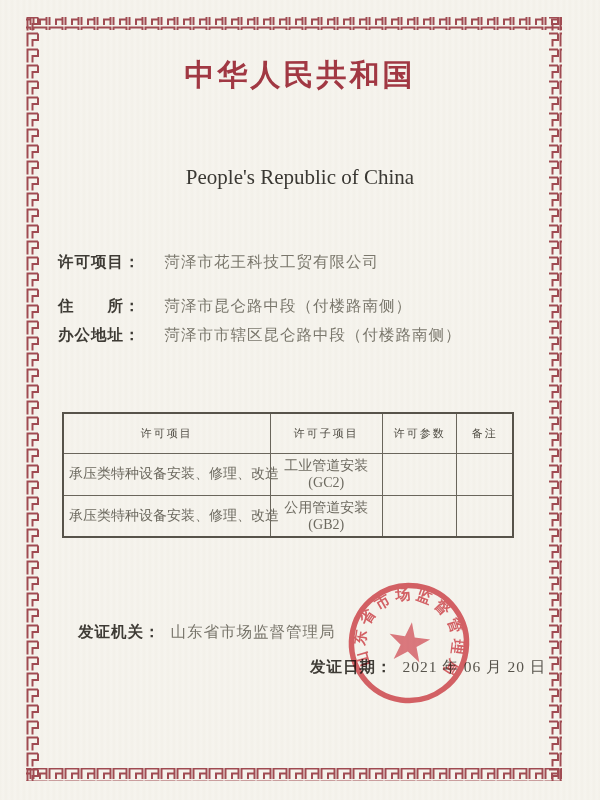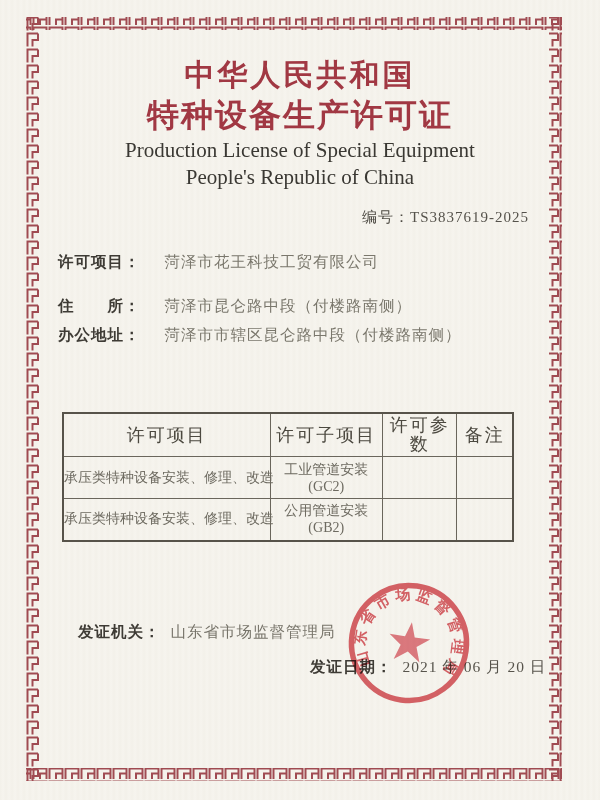--- a/index.html
+++ b/index.html
@@ -62,25 +62,25 @@
     table-layout: fixed;
   }
   table.permit th, table.permit td {
     border: 1px solid #6a665c;
     font-weight: normal;
     vertical-align: middle;
     text-align: center;
   }
   table.permit { border: 2px solid #57534a; }
   table.permit th {
-    font-size: 18px; color: #4c4940; height: 40px;
+    font-size: 11px; color: #4c4940; height: 40px;
     letter-spacing: 2px; line-height: 19px; padding: 2px;
   }
   table.permit td { font-size: 14px; color: #6d6a60; height: 42px; }
-  td.cell-project { text-align: left; letter-spacing: 0; white-space: nowrap; }
+  td.cell-project { text-align: left; padding-left: 5px; letter-spacing: 0; white-space: nowrap; }
   .sub-line { line-height: 17px; }
   .col-project { width: 46%; }
   .col-sub     { width: 25%; }
   .col-param   { width: 16.5%; }
   .col-note    { width: 12.5%; }
 
   .footer-row { font-size: 15.5px; white-space: nowrap; margin-left: 20px; }
   .footer-row .lbl { color: #3e3b35; font-weight: bold; letter-spacing: 1px; }
   .footer-row .val { color: #77746a; margin-left: 6px; letter-spacing: 1px; }
   .footer-row .date { color: #57544c; margin-left: 6px; letter-spacing: 1px; }
@@ -109,27 +109,22 @@
         <path d="M12 1.5 H1.5 V14.5 M12 1.5 V8 H6.5 V14.5" fill="none" stroke="#a04b52" stroke-width="2"></path>
       </pattern>
     </defs>
     <rect x="26" y="17" width="536" height="13" fill="url(#gkh)"></rect>
     <rect x="26" y="768" width="536" height="13" fill="url(#gkh)"></rect>
     <rect x="26" y="17" width="13" height="764" fill="url(#gkv)"></rect>
     <rect x="549" y="17" width="13" height="764" fill="url(#gkv)"></rect>
   </svg>
 
   <div class="abs title-cn title-cn1">中华人民共和国</div>
-  <div class="abs title-cn title-cn2">特种设备生产许可证</div>
-  <div class="abs title-en title-en1">Production License of Special Equipment</div>
   <div class="abs title-en title-en2">People's Republic of China</div>
 
-  <div class="abs license-no">
-    <span class="lbl">编号：</span><span>TS3837619-2025</span>
-  </div>
 
   <div class="abs field-row row-company">
     <span class="lbl">许可项目：</span>
     <span class="val">菏泽市花王科技工贸有限公司</span>
   </div>
   <div class="abs field-row row-residence">
     <span class="lbl">住　　所：</span>
     <span class="val">菏泽市昆仑路中段（付楼路南侧）</span>
   </div>
   <div class="abs field-row row-office">

